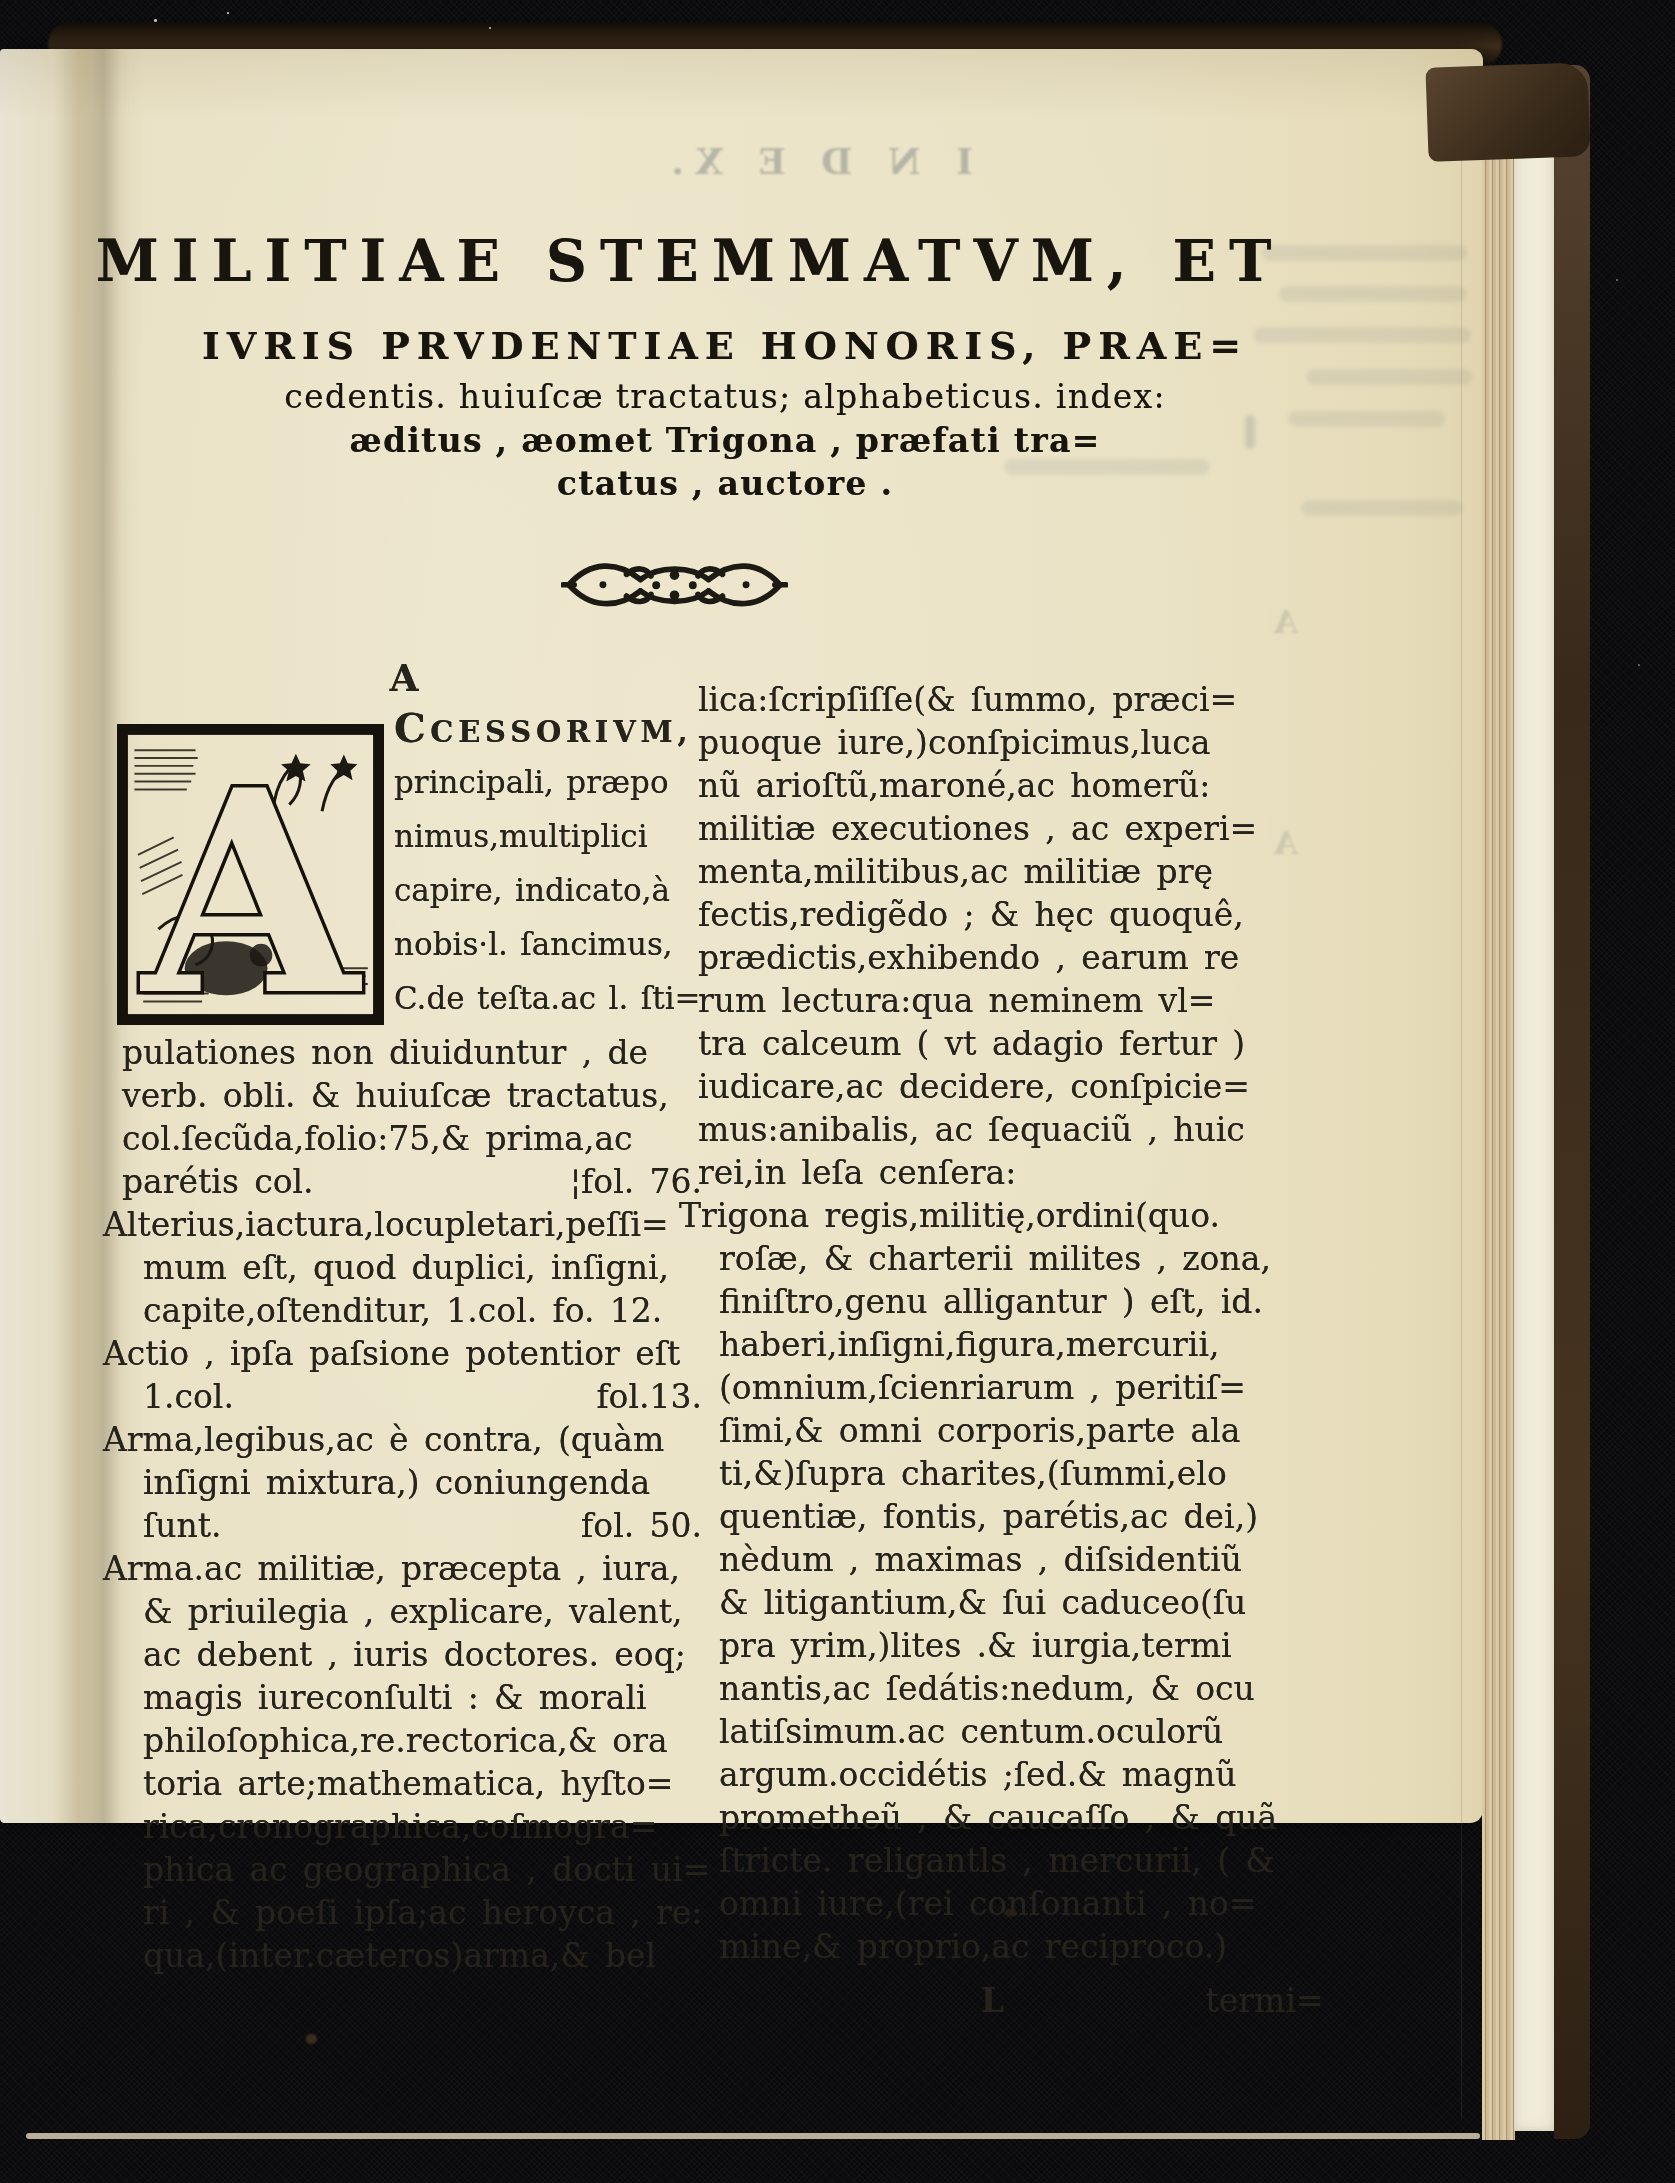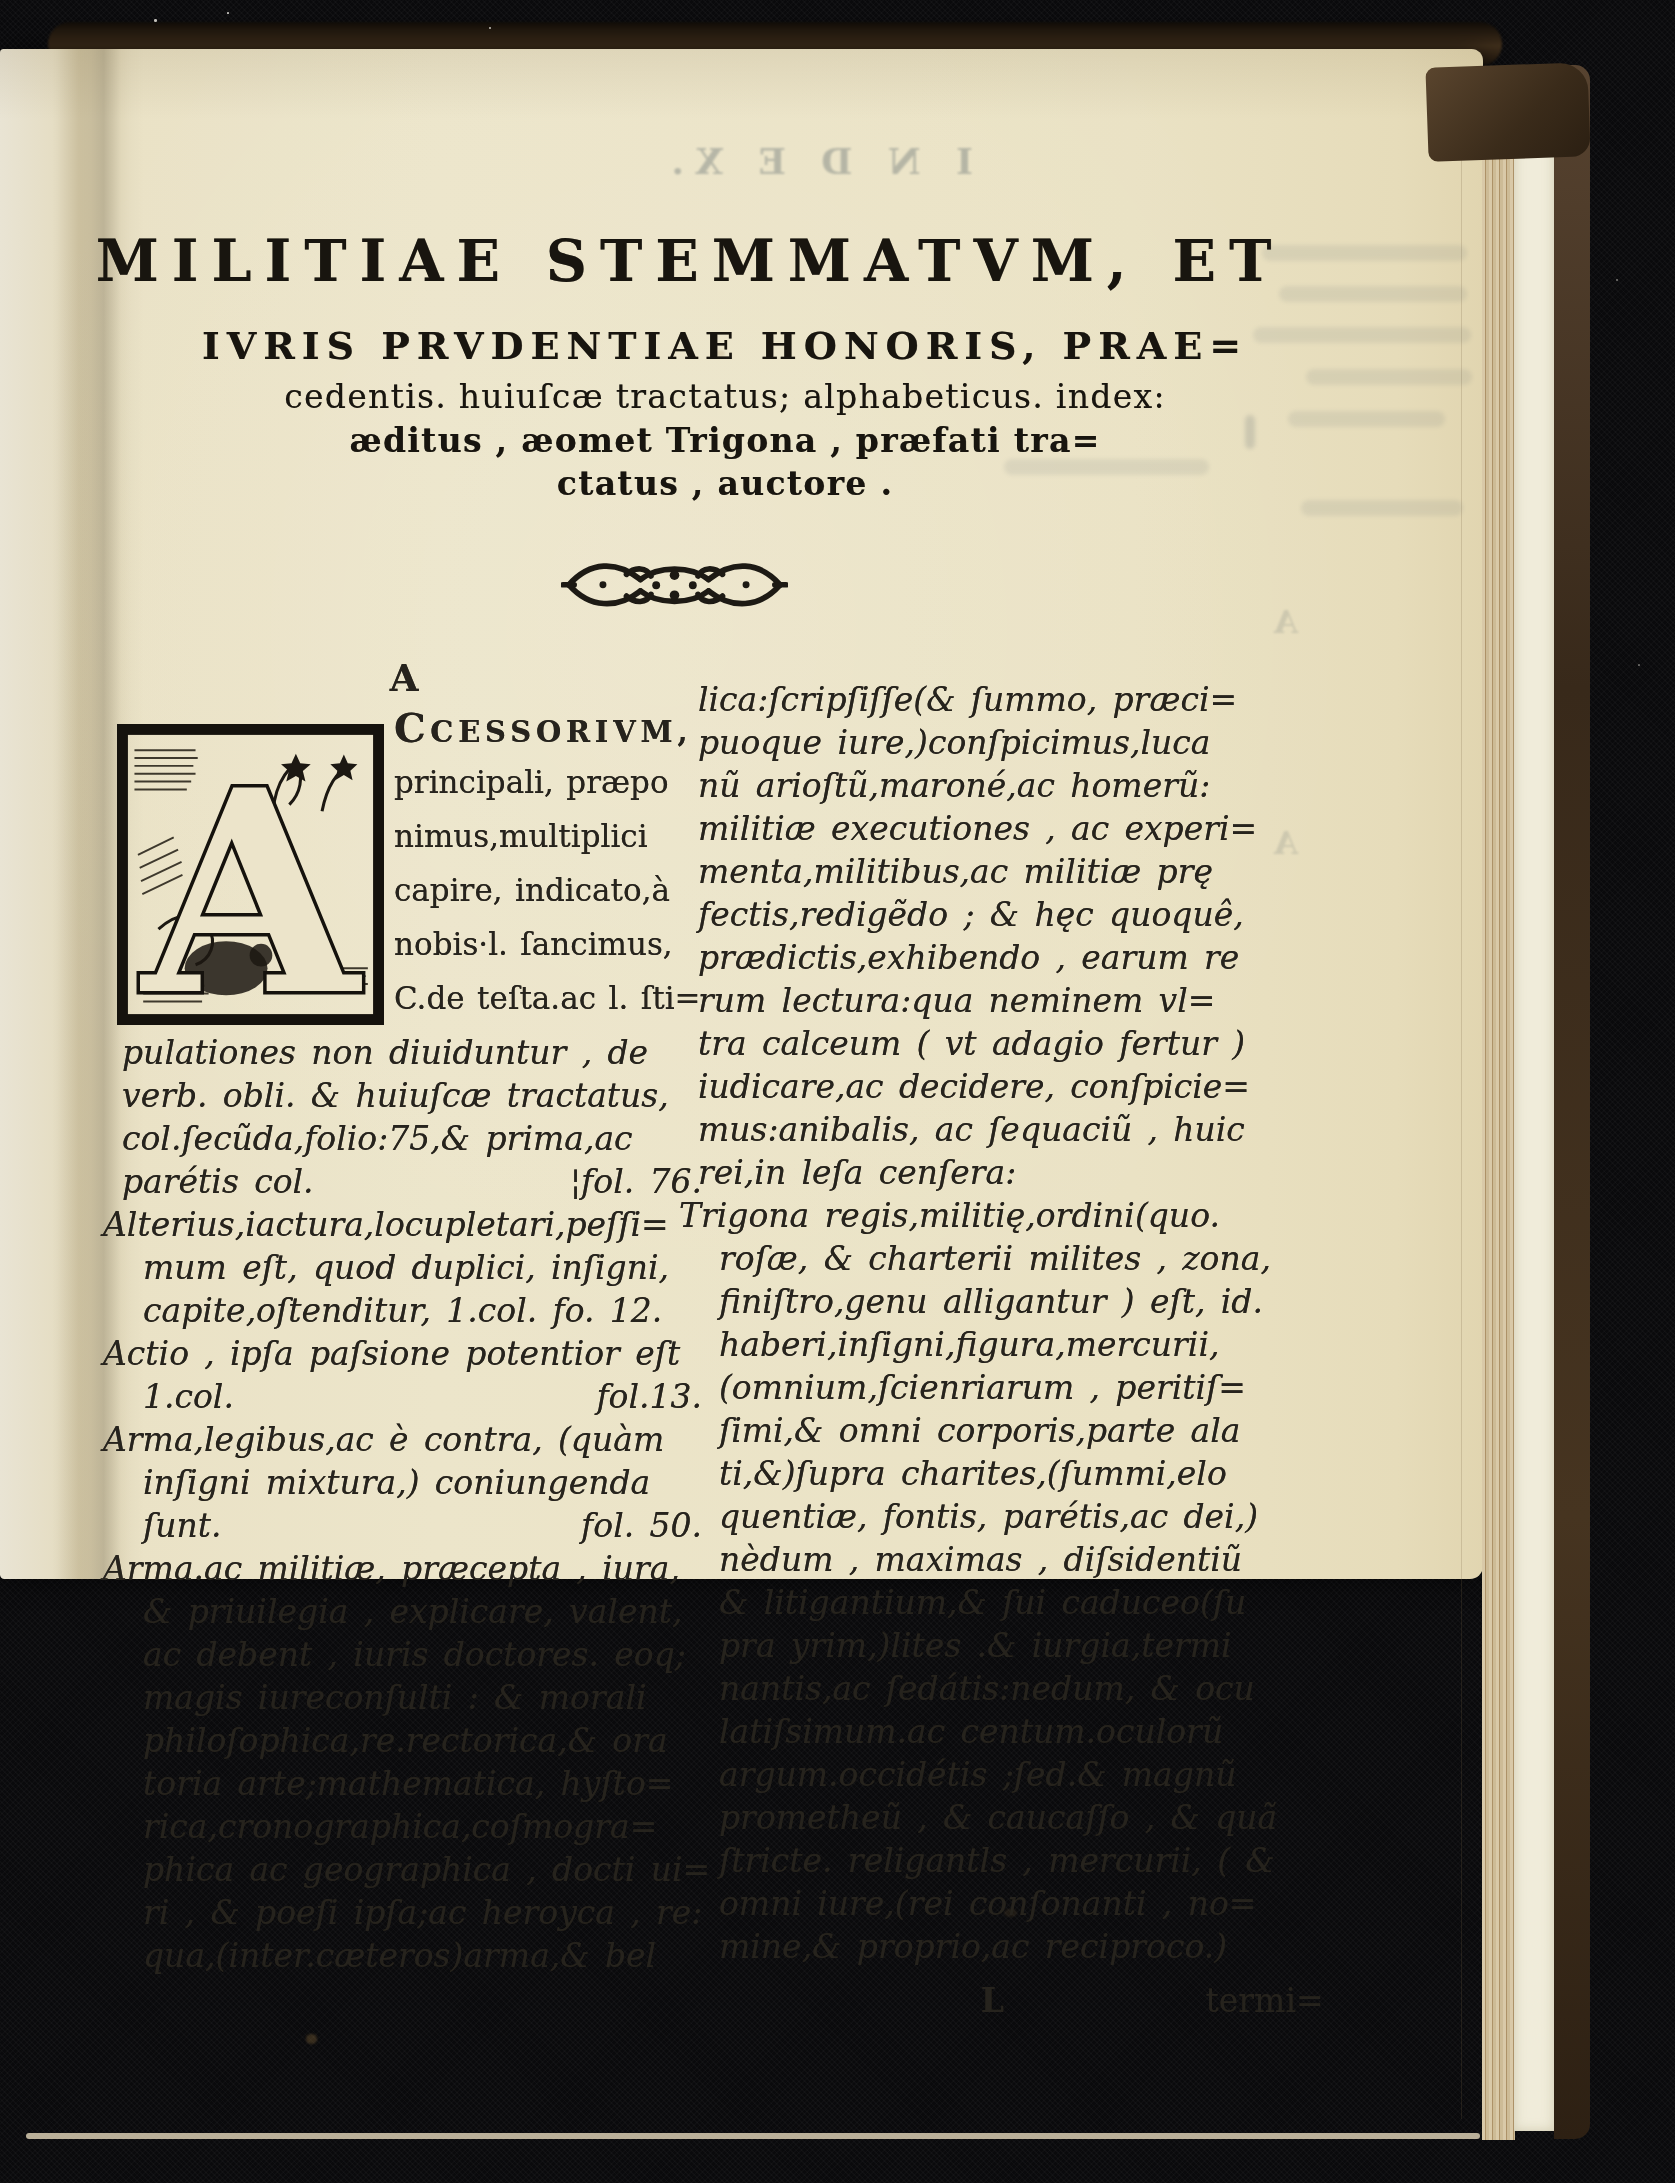--- a/index.html
+++ b/index.html
@@ -23,21 +23,21 @@
     box-shadow:inset 0 0 12.2px rgba(150,140,100,0.35);}
   .leather-right{position:absolute;left:1554px;top:65px;width:36px;height:2074px;
     border-radius:0 15px 15px 0;
     background:linear-gradient(180deg,#574330,#38291a 30%,#463420 70%,#2d2013);}
   .leather-bottom{position:absolute;left:0px;top:2139px;width:1568px;height:55px;
     border-radius:0 19px 21px 0;
     background:linear-gradient(180deg,#221a0f,#4635228 0%,#453523 45%,#161009);}
   .page-bottom-edge{position:absolute;left:26px;top:2133px;width:1454px;height:6.1px;
     background:#d8ccb2;opacity:.85;border-radius:3.1px;}
   
-  .page{position:absolute;left:0px;top:49px;width:1483px;height:1530px;
+  .page{position:absolute;left:0px;top:49px;width:1483px;height:1774px;
     border-radius:3.5px 11.4px 13px 4.4px;
     background:
       radial-gradient(ellipse at 45% 38%, rgba(255,255,255,0.10), transparent 62%),
       linear-gradient(180deg, rgba(120,100,60,0.12), transparent 70px, transparent 1943px, rgba(120,100,60,0.14)),
       linear-gradient(90deg,#e9e4d4 0px,#e5ddc3 57px,#d9cead 79px,#eae2c6 131px,#ece5ca 437px,#eae2c4 1135px,#e6dcba 1397px,#e1d5b0 1483px),
       #e9e1c6;
     box-shadow:0 0 26px rgba(0,0,0,0.6);}
   .gutter-fold{position:absolute;left:52px;top:0;width:92px;height:100%;
     background:linear-gradient(90deg,transparent,rgba(95,80,48,0.16) 42%,rgba(62,52,30,0.22) 56%,rgba(120,105,70,0.06) 75%,transparent);}
   .crease-v{position:absolute;left:1461px;top:17.5px;width:1.3px;height:2052px;
@@ -61,21 +61,21 @@
   .ornament{position:absolute;left:561px;top:500px;}
   .sec-head{position:absolute;left:105px;top:607px;width:598px;text-align:center;
     font-size:37px;font-weight:700;}
   .initial-box{position:absolute;left:117px;top:675px;width:267px;height:301px;}
   .beside{position:absolute;left:394px;top:652px;width:301px;font-size:31px;line-height:54px;
     white-space:nowrap;word-spacing:2.6px;}
   .beside .lead-c{font-size:40px;font-weight:700;letter-spacing:4.4px;}
   .beside .lead-rest{font-size:29px;font-weight:700;letter-spacing:4.8px;}
   .bline{height:54px;}
   .col{position:absolute;font-size:33px;line-height:43px;word-spacing:4.8px;white-space:nowrap;}
-  .col .line{display:flex;justify-content:space-between;height:43px;font-style:italic;}
+  .col .line{display:flex;justify-content:space-between;height:43px;}
   .col .line .t{white-space:pre;}
   .col .line.i0{padding-left:0px;}
   .col .line.i1{padding-left:19px;}
   .col .line.i2{padding-left:40px;}
   .left-col{left:103px;top:982px;width:599px;}
   .right-col{left:679px;top:629px;width:656px;}
   .sigline{position:relative;height:43px;margin-top:11.4px;}
   .sigline .sig{position:absolute;left:46%;font-weight:700;}
   .sigline .catch{position:absolute;right:11.4px;}
 </style>

